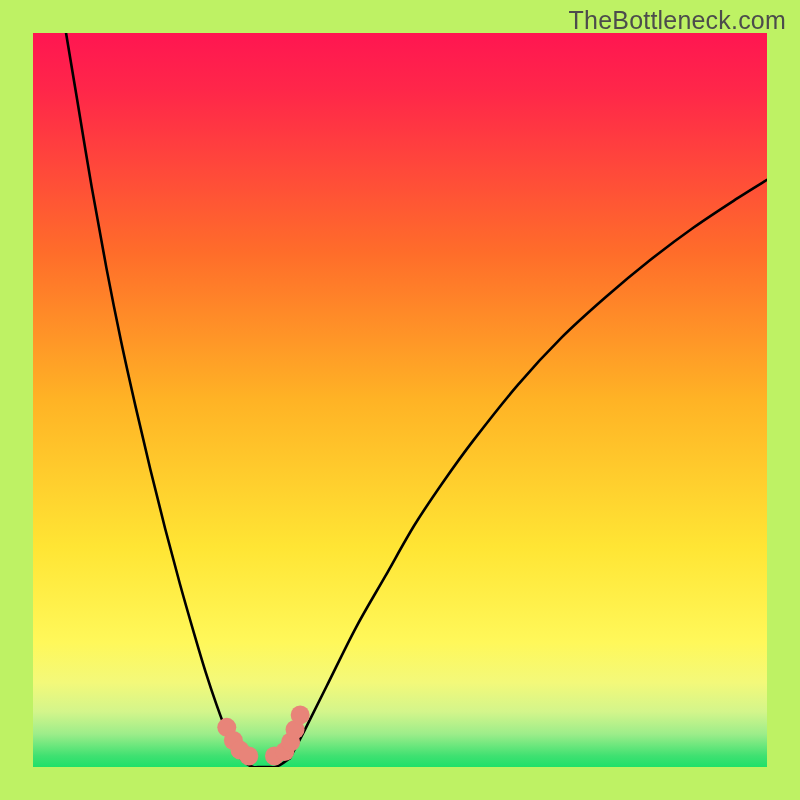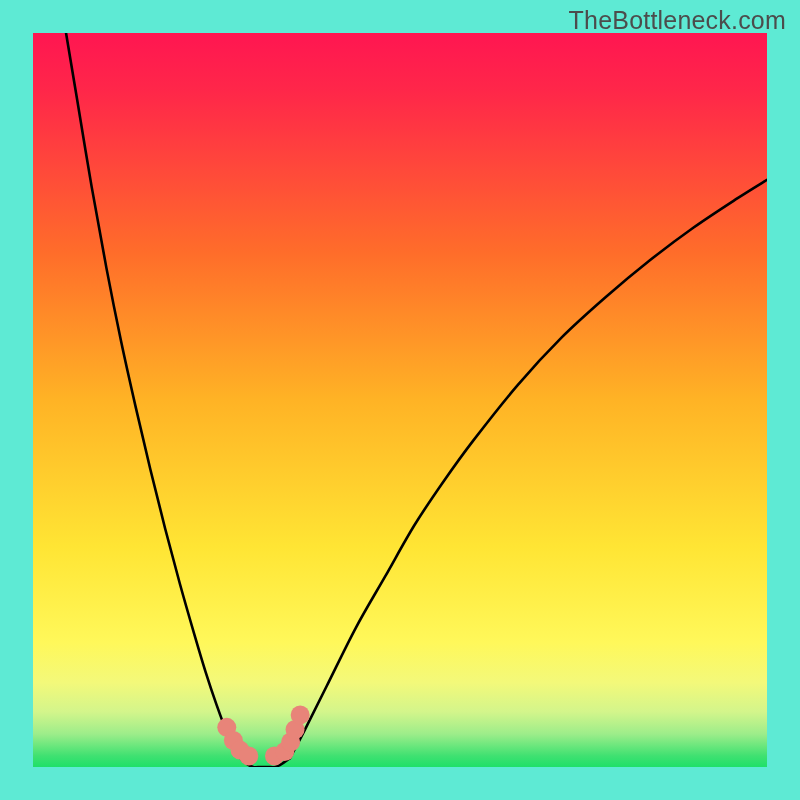--- a/index.html
+++ b/index.html
@@ -10,21 +10,21 @@
     overflow: hidden;
     background: #000;
     font-family: Arial, Helvetica, sans-serif;
   }
   .frame {
     position: absolute;
     left: 0;
     top: 0;
     width: 800px;
     height: 800px;
-    background: #5eead4;
+    background: #bef264;
   }
   .plot {
     position: absolute;
     left: 33px;
     top: 33px;
     width: 734px;
     height: 734px;
   }
   .watermark {
     position: absolute;

